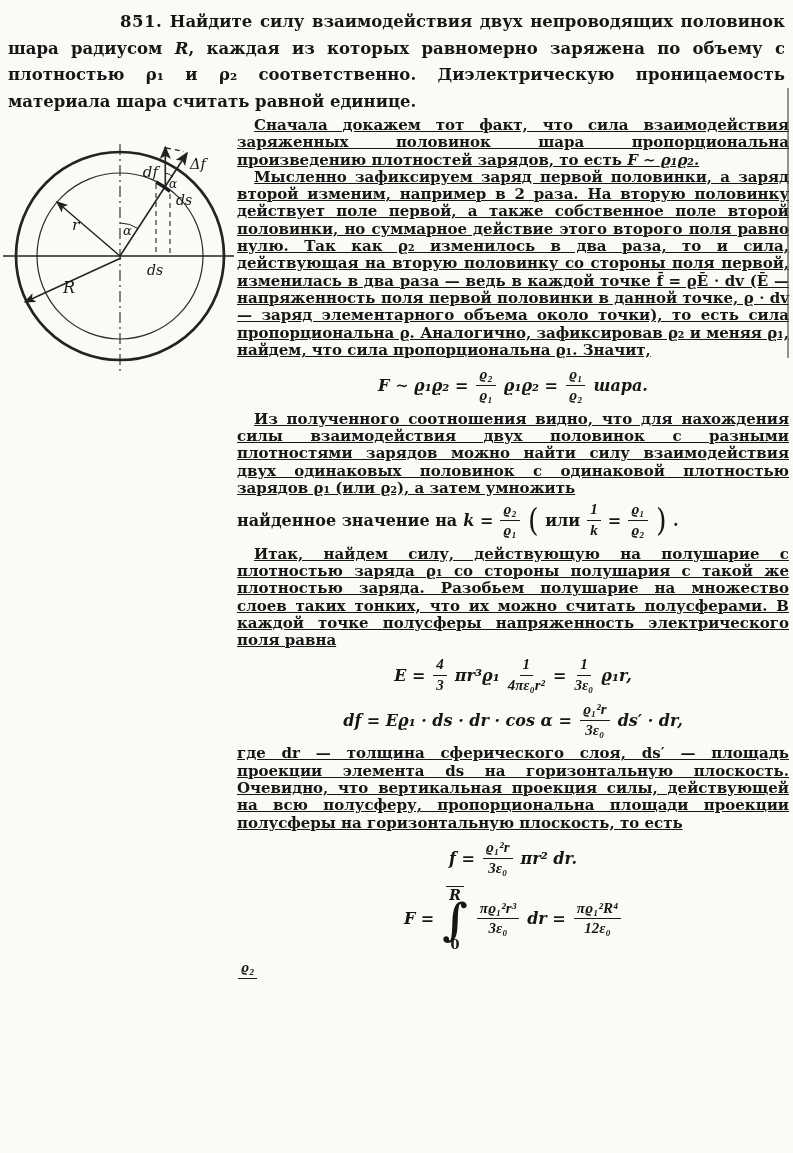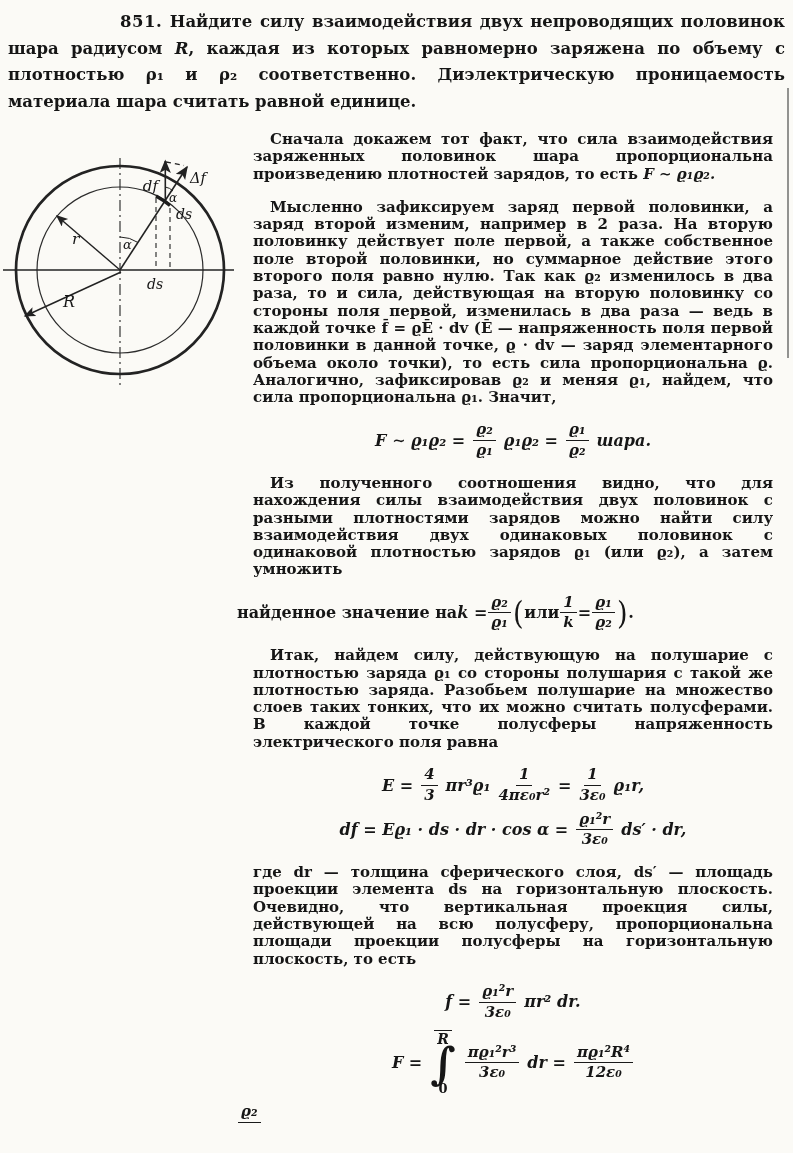--- a/index.html
+++ b/index.html
@@ -6,30 +6,30 @@
   .page{position:relative;width:793px;height:1153px;margin:0 auto;background:#fbfaf6;color:#161616;
         font-family:"DejaVu Serif","Liberation Serif",serif;overflow:hidden;}
   
   .intro{margin:0;padding:9px 8px 0 8px;width:777px;font-size:16.5px;line-height:26.5px;
          text-align:justify;text-indent:112px;font-weight:600;}
   .intro .num{font-weight:800;letter-spacing:.5px;}
   
   .content{position:relative;margin-top:2px;}
   .figure{position:absolute;top:0;left:0;}
   .col{margin-left:237px;width:552px;font-size:15px;line-height:17.3px;font-weight:600;}
-  .col p{margin:16px;text-align:justify;}
+  .col p{margin:0;text-align:justify;text-decoration:underline;}
   .col p.ind{text-indent:17px;}
   .mvar{font-style:italic;}
   
   .eq{display:flex;justify-content:center;align-items:center;gap:7px;font-style:italic;
       font-size:16px;margin:8px 0 7px;font-weight:600;}
-  .eqleft{display:flex;justify-content:flex-start;align-items:center;gap:0;font-style:italic;
+  .eqleft{display:flex;justify-content:flex-start;align-items:center;gap:6px;font-style:italic;
       font-size:16px;margin:5px 0 7px;font-weight:600;flex-wrap:nowrap;}
   .rm{font-style:normal;}
-  .fr{display:inline-flex;flex-direction:column;align-items:center;line-height:1.05;margin:0 1px;}
+  .fr{display:inline-flex;flex-direction:column;align-items:center;line-height:1.05;margin:0 1px;font-family:Liberation Serif, serif;}
   .fr .n{padding:0 3px 2px;border-bottom:1.4px solid #1a1a1a;font-size:15px;}
   .fr .d{padding-top:2px;font-size:15px;}
   .bp{font-size:32px;line-height:.9;font-style:normal;font-weight:400;transform:scaleX(.85);}
   .int{display:inline-flex;flex-direction:column;align-items:center;line-height:1;margin:0 1px;}
   .int .lt{font-size:14px;font-style:italic;border-top:1.3px solid #1a1a1a;padding:1px 3px 0;}
   .int .sg{font-size:44px;line-height:.82;font-style:normal;}
   .int .lb{font-size:13px;font-style:normal;}
   
   .scan-line{position:absolute;left:787px;top:88px;width:2px;height:270px;background:#4d4d4d;opacity:.6;}
 </style>

